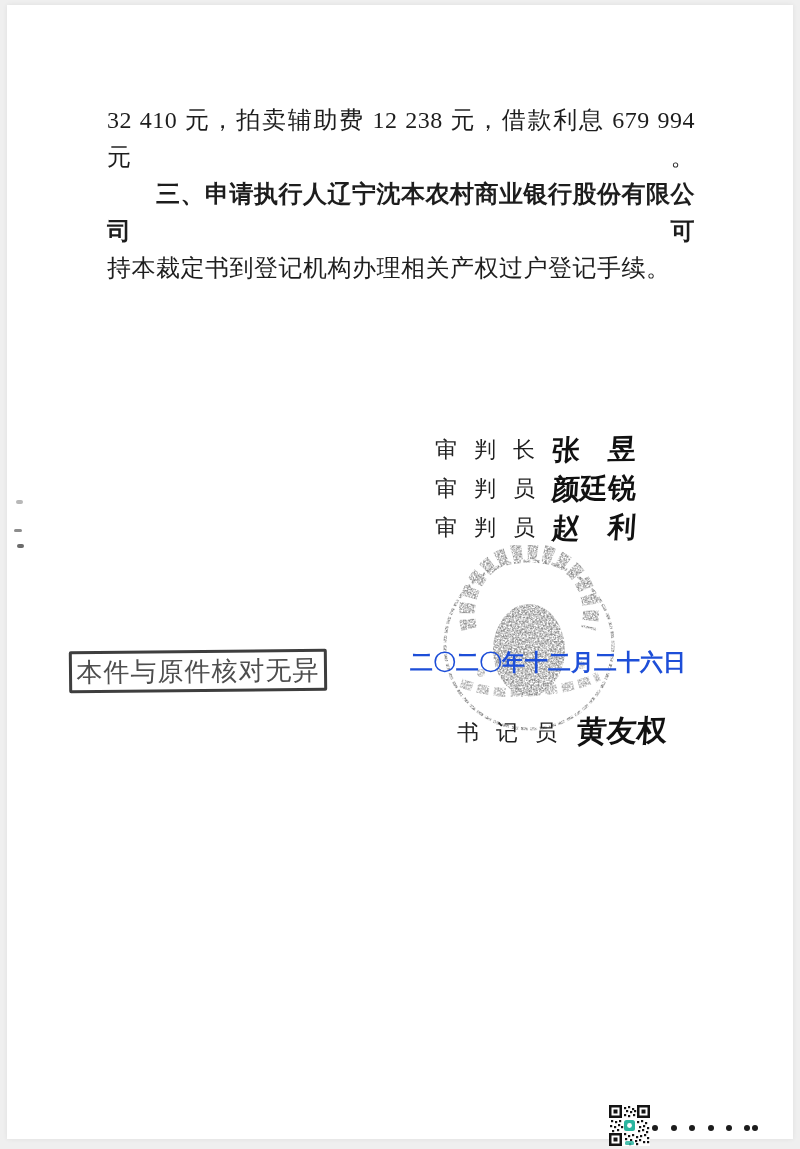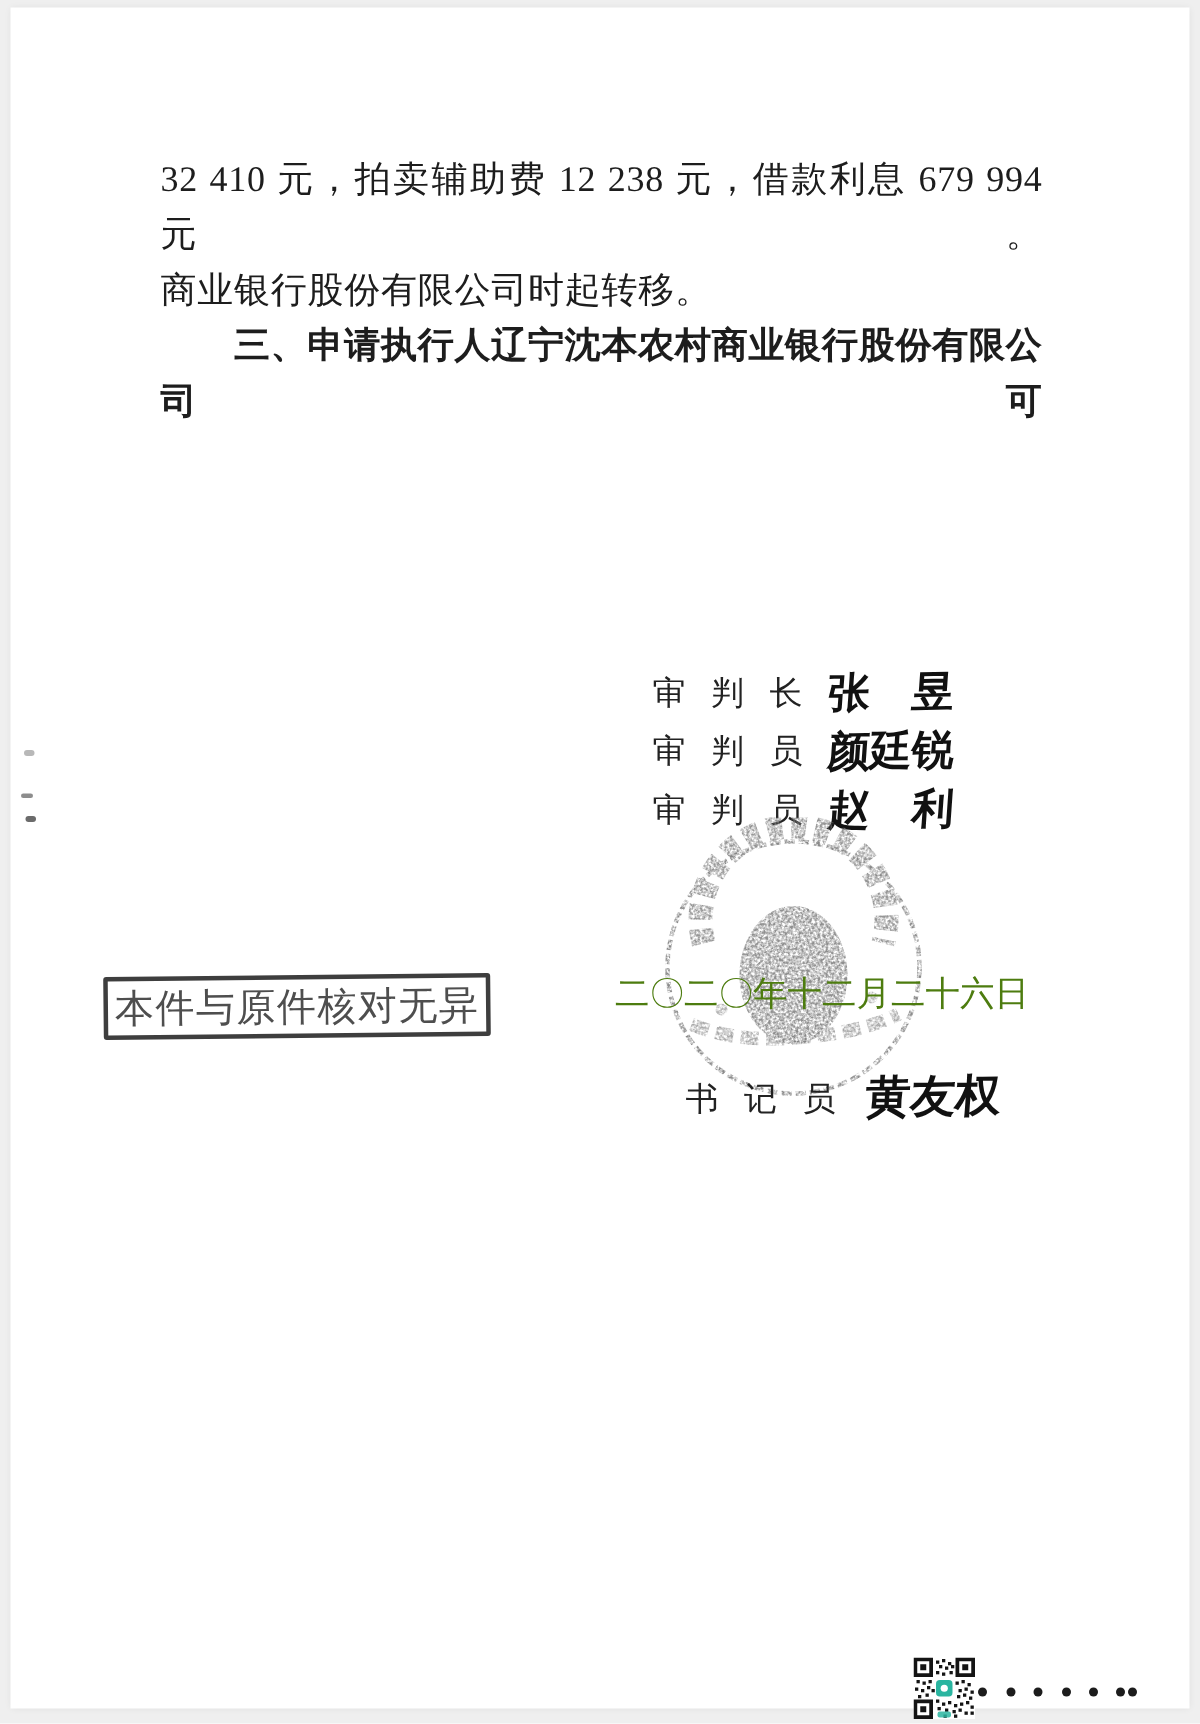--- a/index.html
+++ b/index.html
@@ -24,21 +24,21 @@
     width: 588px;
     font-size: 24px;
     line-height: 37px;
     color: #1d1d1d;
     letter-spacing: 0.5px;
   }
   .line { white-space: nowrap; }
   .line.fill { white-space: normal; text-align: justify; text-align-last: justify; }
   .line.indent { text-indent: 49px; font-weight: bold; }
   
-  .sig-block { position: absolute; left: 428px; top: 442px; width: 260px; }
+  .sig-block { position: absolute; left: 428px; top: 430px; width: 260px; }
   .sig-row { position: relative; height: 39px; }
   .role {
     font-size: 22px;
     letter-spacing: 17px;
     color: #222;
     white-space: nowrap;
   }
   .hand-name {
     position: absolute;
     left: 117px; top: -4px;
@@ -49,22 +49,23 @@
     transform: skewX(-5deg) rotate(-1deg);
   }
   
   .seal { position: absolute; left: 422px; top: 540px; z-index: 1; }
   
   .date-line {
     position: absolute;
     left: 403px; top: 642px;
     z-index: 3;
     font-size: 23px;
-    color: #4d7c0f;
-    white-space: nowrap;
+    color: #1d4ed8;
+    white-space: nowrap;
+    font-weight: bold;
   }
   
   .clerk-row { position: absolute; left: 450px; top: 713px; width: 260px; height: 40px; z-index: 3; }
   .clerk-row .hand-name { left: 120px; top: -7px; font-size: 30px; }
   
   .verify-stamp {
     position: absolute;
     left: 62px; top: 645px;
     width: 252px; height: 36px;
     border: 3px solid #3e3e3e;
@@ -96,22 +97,22 @@
   .dot.d4 { left: 701px; } .dot.d5 { left: 719px; } .dot.d6 { left: 737px; }
   .dot.d7 { left: 745px; }
 </style>
 </head>
 <body>
 
 <div class="paper">
 
   <div class="bodytext">
     <div class="line fill">32 410 元，拍卖辅助费 12 238 元，借款利息 679 994 元。</div>
-    <div class="line">商业银行股份有限公司时起转移。</div>
     <div class="line fill indent">三、申请执行人辽宁沈本农村商业银行股份有限公司可</div>
+    <div class="line">持本裁定书到登记机构办理相关产权过户登记手续。</div>
   </div>
 
   <div class="sig-block">
     <div class="sig-row">
       <span class="role">审判长</span>
       <span class="hand-name">张　昱</span>
     </div>
     <div class="sig-row">
       <span class="role">审判员</span>
       <span class="hand-name">颜廷锐</span>

